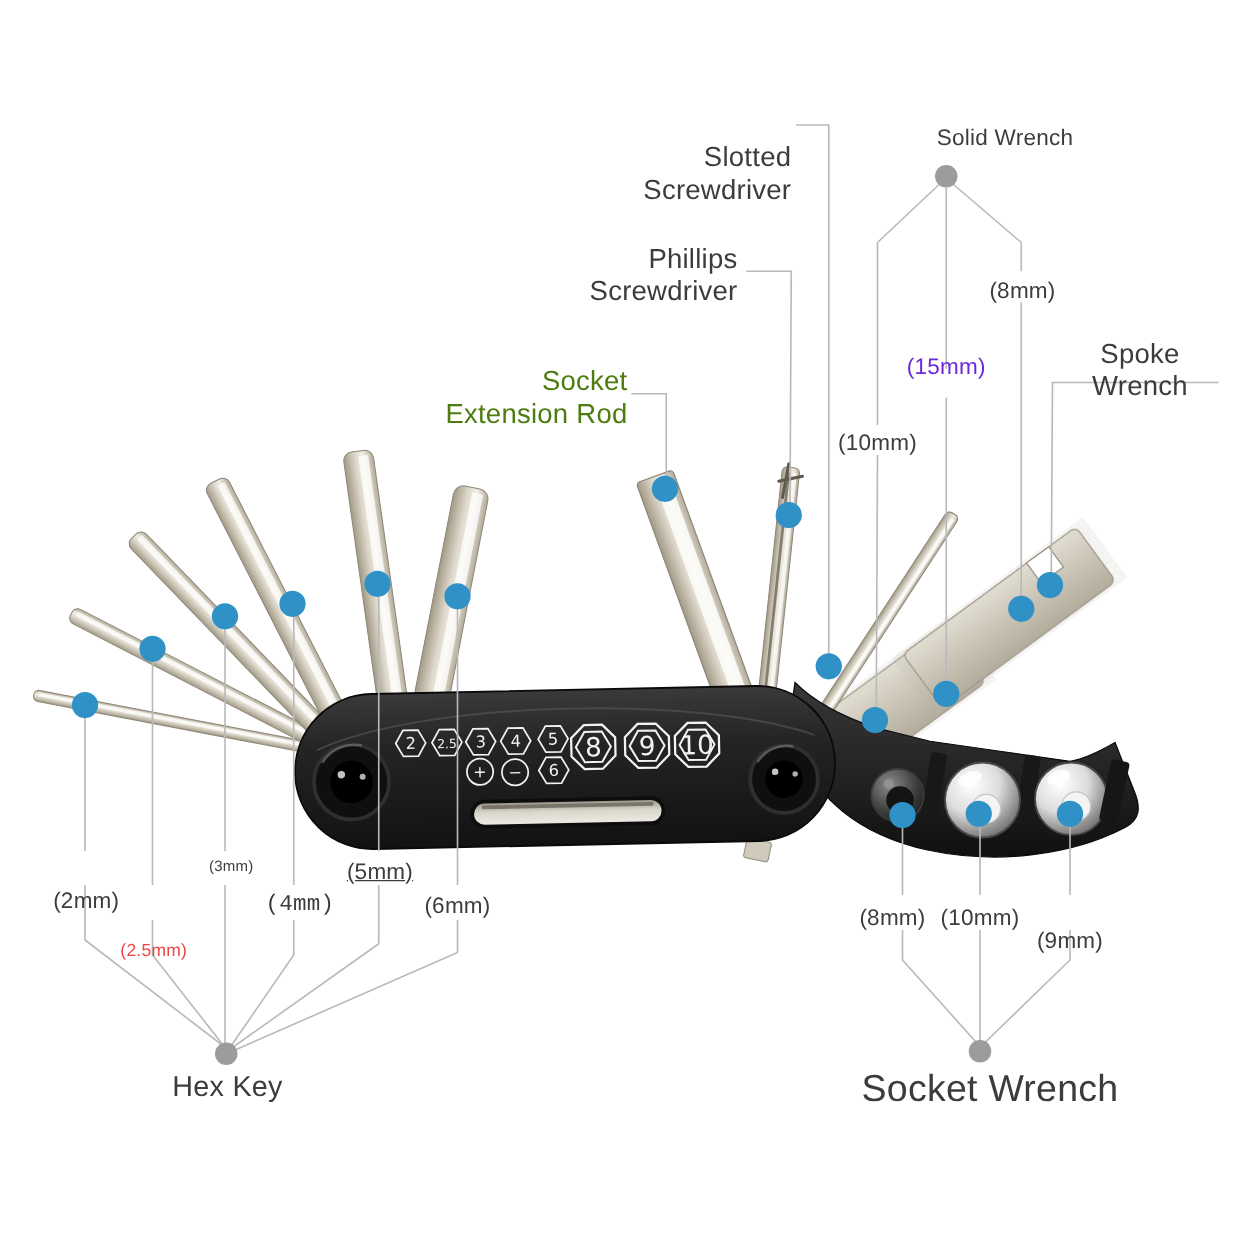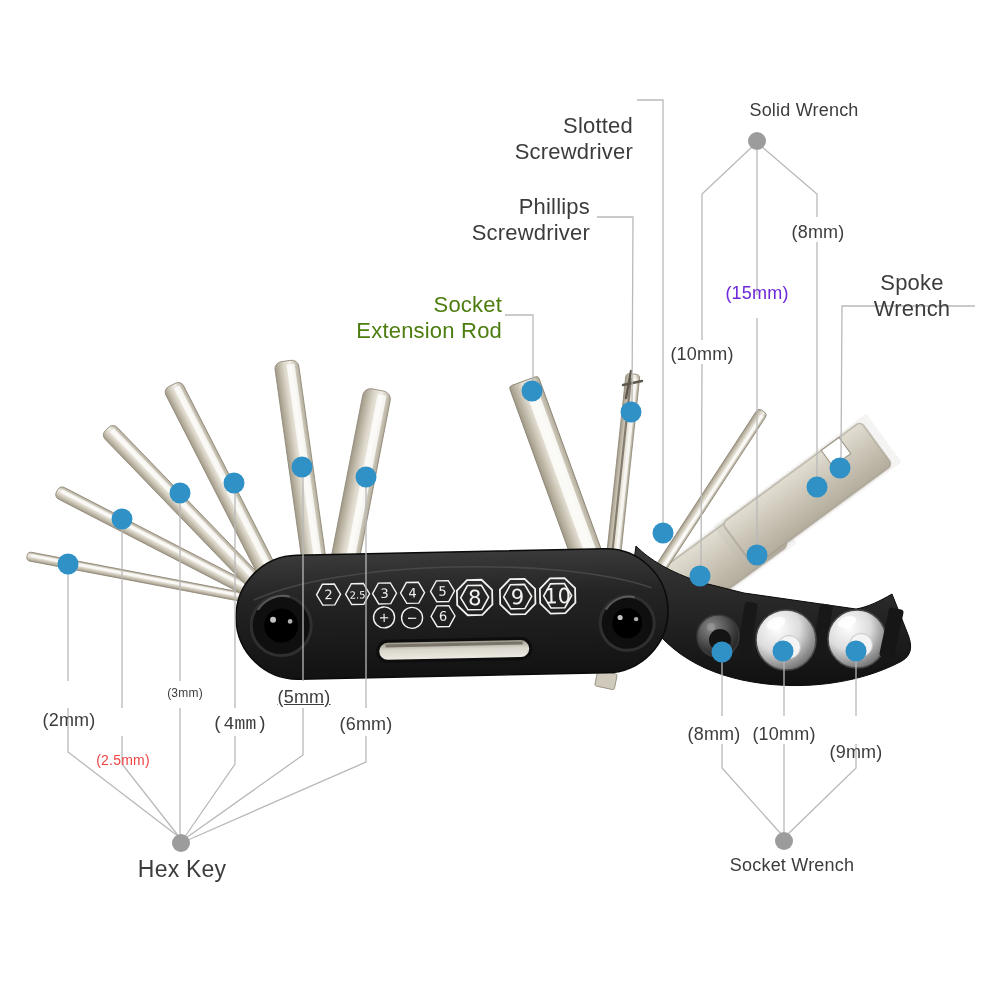--- a/index.html
+++ b/index.html
@@ -278,15 +278,15 @@
       <div class="label align-center" style="left: 69px; top: 687px; font-size: 18px; color: rgb(60, 60, 60); margin-top: 23px;">(2mm)</div>
       <div class="label align-center" style="left: 123px; top: 752px; font-size: 14px; color: #ef4444;">(2.5mm)</div>
       <div class="label align-center" style="left: 185px; top: 687px; font-size: 12px; color: rgb(60, 60, 60);">(3mm)</div>
       <div class="label align-center" style="left: 240px; top: 714px; font-size: 18px; color: rgb(60, 60, 60); font-family: Liberation Mono, monospace;">(4mm)</div>
       <div class="label align-center" style="left: 304px; top: 687px; font-size: 18px; color: rgb(60, 60, 60); text-decoration: underline;">(5mm)</div>
       <div class="label align-center" style="left: 366px; top: 714px; font-size: 18px; color: rgb(60, 60, 60);">(6mm)</div>
       <div class="label align-center" style="left: 182px; top: 856px; font-size: 23px; color: rgb(60, 60, 60);">Hex Key</div>
       <div class="label align-center" style="left: 714px; top: 724px; font-size: 18px; color: rgb(60, 60, 60);">(8mm)</div>
       <div class="label align-center" style="left: 784px; top: 724px; font-size: 18px; color: rgb(60, 60, 60);">(10mm)</div>
       <div class="label align-center" style="left: 856px; top: 724px; font-size: 18px; color: rgb(60, 60, 60); margin-top: 18px;">(9mm)</div>
-      <div class="label align-center" style="left: 792px; top: 855px; font-size: 18px; color: rgb(60, 60, 60);">Socket Wrench</div>
+      <div class="label align-center" style="left: 792px; top: 855px; font-size: 30px; color: rgb(60, 60, 60);">Socket Wrench</div>
     </div>
 </div>
 
 </body></html>

